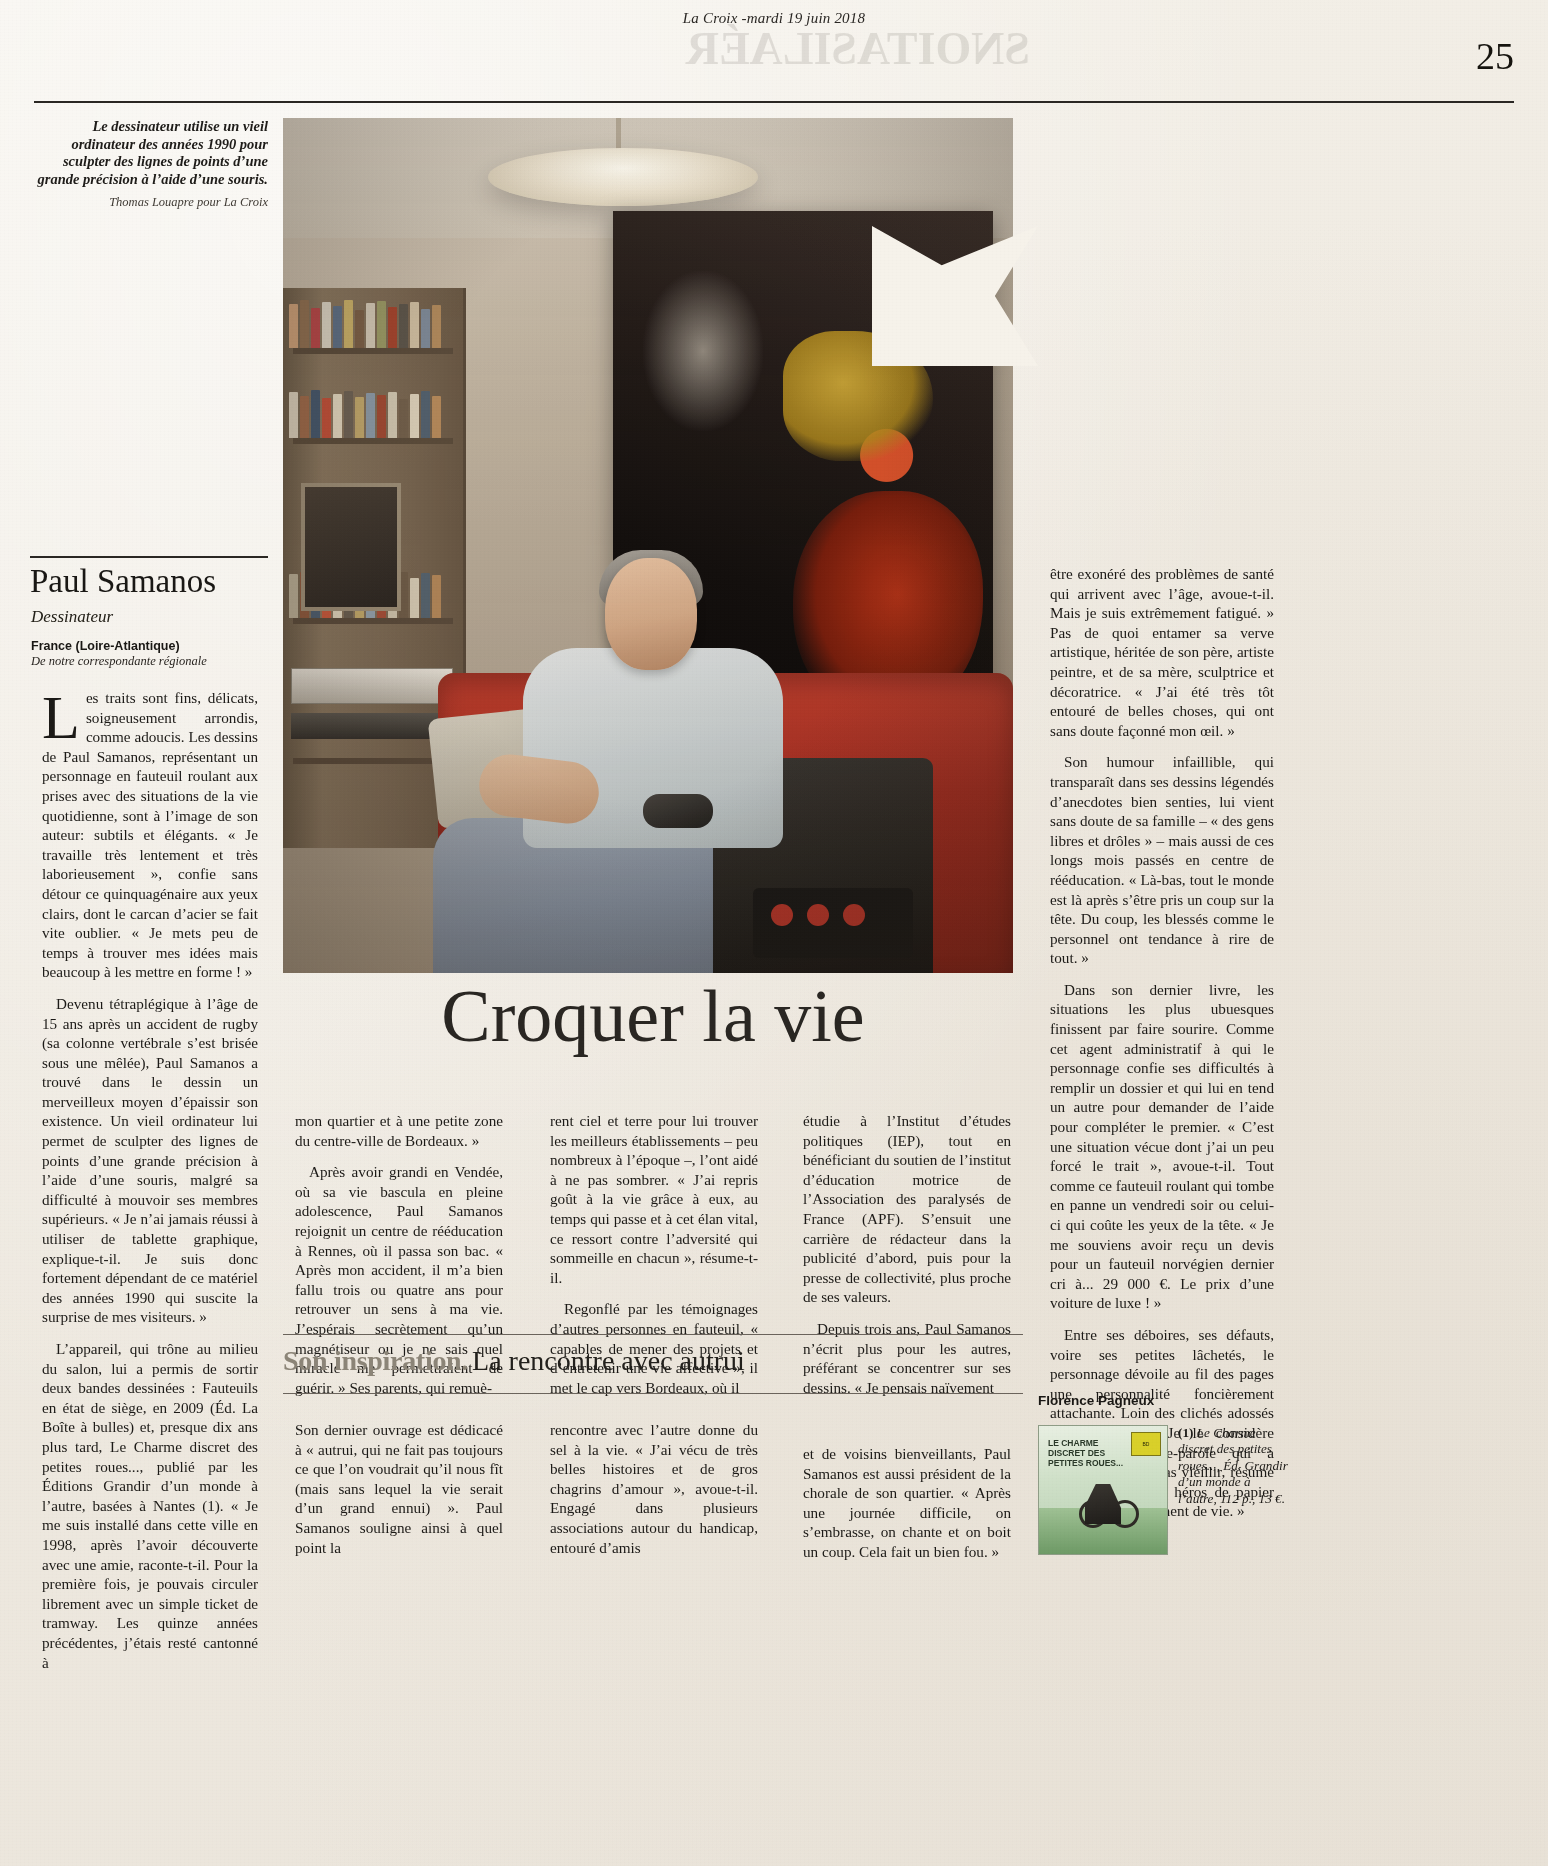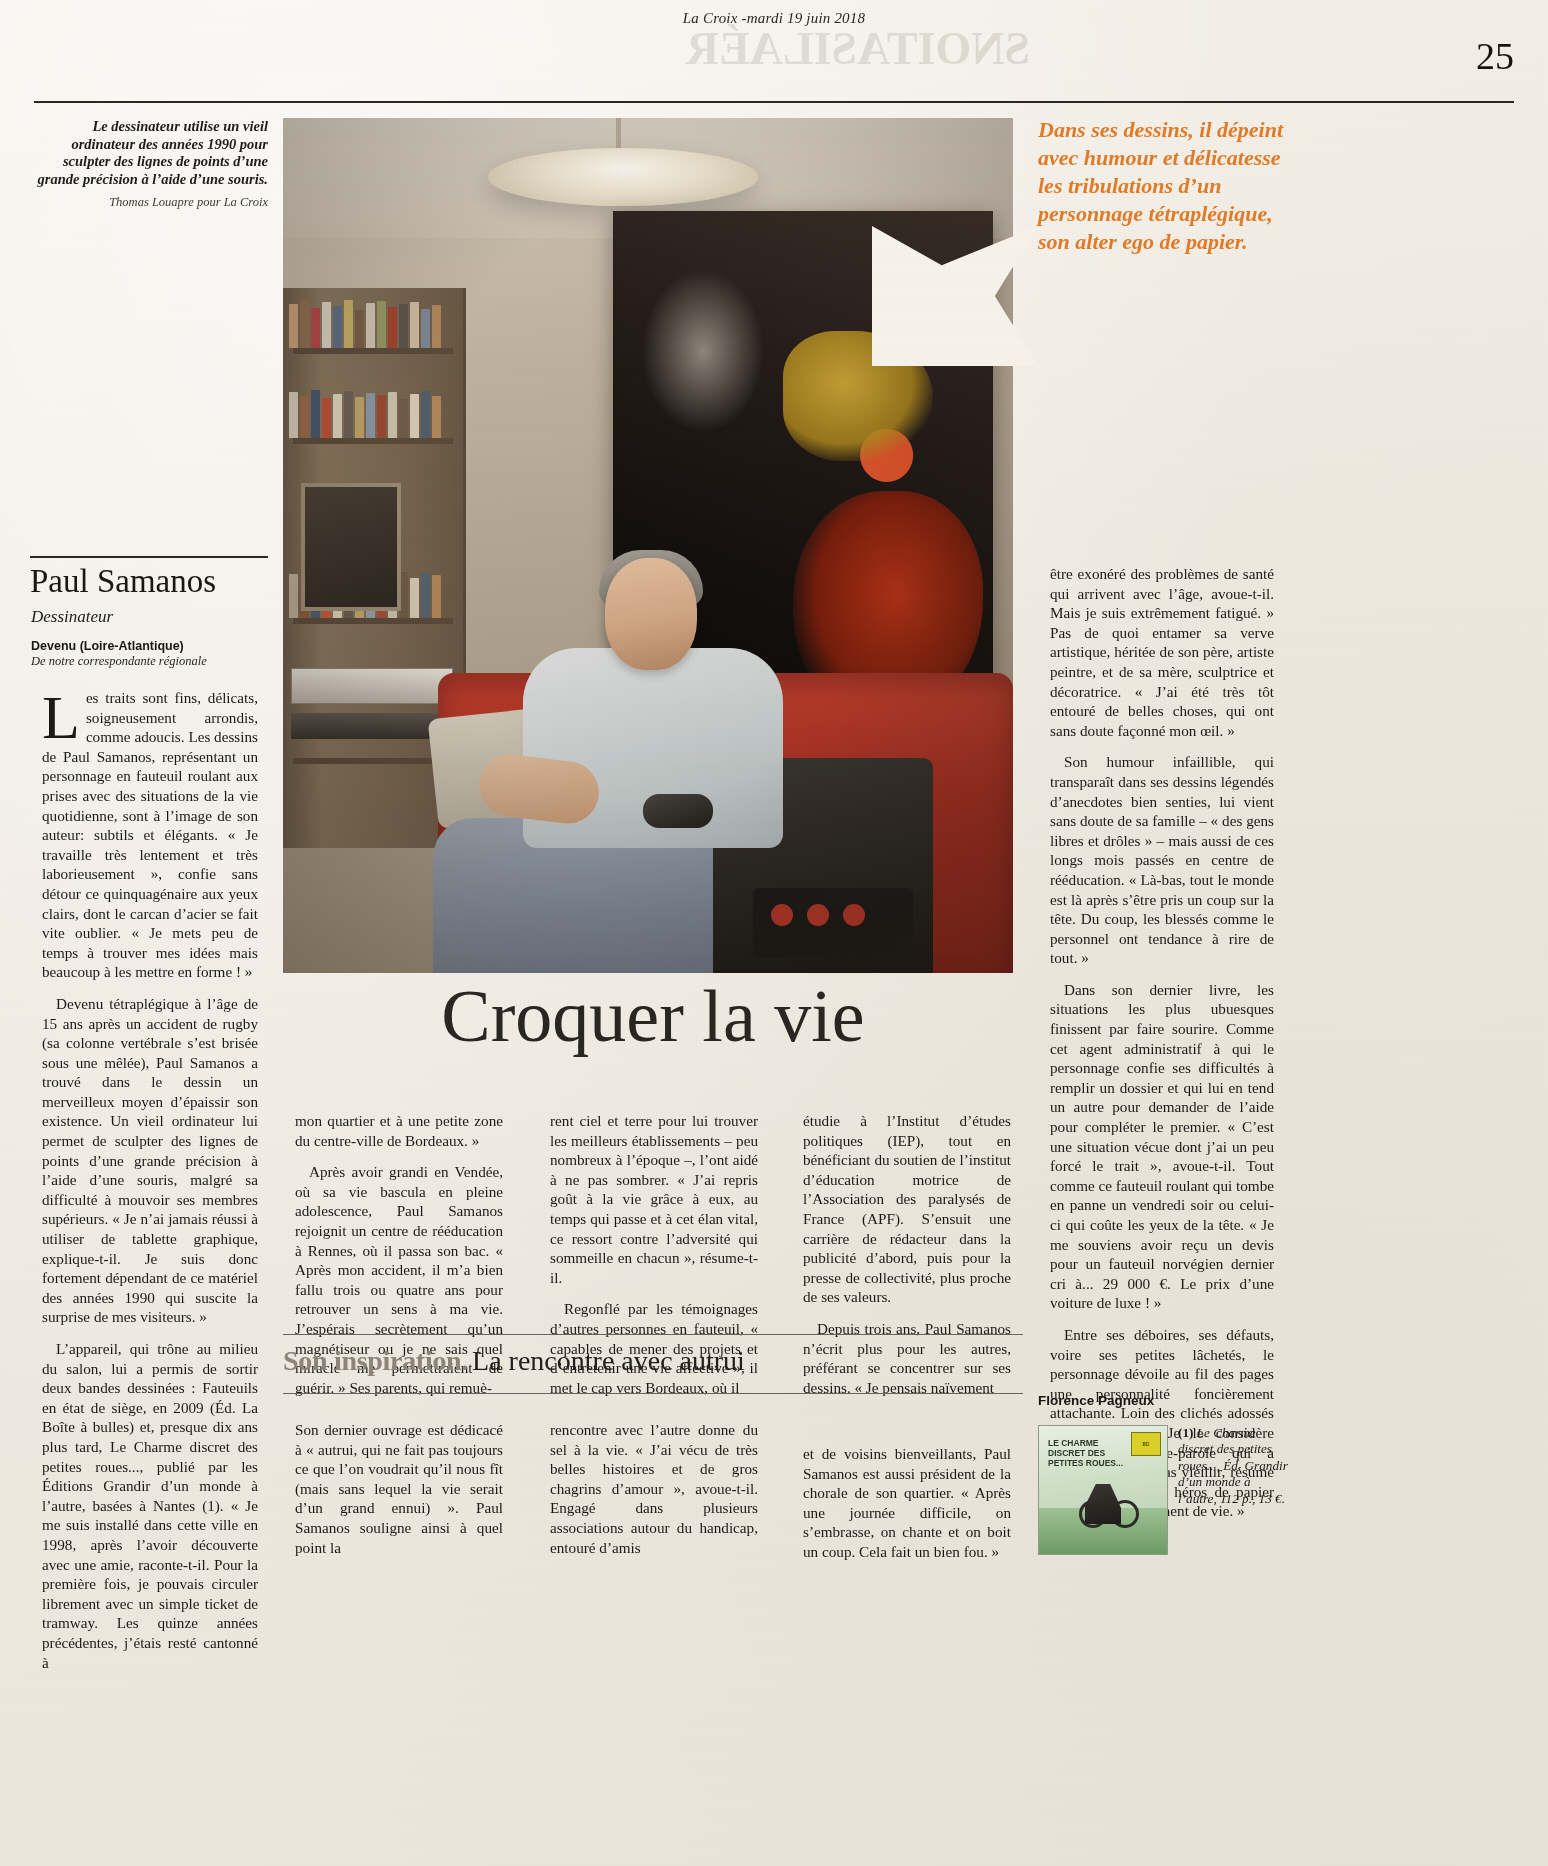--- a/index.html
+++ b/index.html
@@ -563,26 +563,25 @@
     <div class="ph-person-arm"></div>
     <div class="ph-joystick"></div>
     <div class="ph-person-hair"></div>
     <div class="ph-person-head"></div>
     <div class="ph-warm"></div>
     <div class="ph-vignette"></div>
   </div>
 
   <div class="flag"></div>
 
-  <div class="pullquote">Dans ses dessins, il dépeint avec humour et délicatesse les tribulations d’un personnage tétraplégique, son alter ego de papier.</div>
 
   <div class="name-rule"></div>
   <div class="subject-name">Paul Samanos</div>
   <div class="subject-role">Dessinateur</div>
-  <div class="place">Devenu (Loire-Atlantique)</div>
+  <div class="place">France (Loire-Atlantique)</div>
   <div class="corr">De notre correspondante régionale</div>
 
   <div class="col dropcap-col">
     <p class="noind">Les traits sont fins, délicats, soigneusement arrondis, comme adoucis. Les dessins de Paul Samanos, représentant un personnage en fauteuil roulant aux prises avec des situations de la vie quotidienne, sont à l’image de son auteur: subtils et élégants. « Je travaille très lentement et très laborieusement », confie sans détour ce quinquagénaire aux yeux clairs, dont le carcan d’acier se fait vite oublier. « Je mets peu de temps à trouver mes idées mais beaucoup à les mettre en forme ! »</p>
     <p>Devenu tétraplégique à l’âge de 15 ans après un accident de rugby (sa colonne vertébrale s’est brisée sous une mêlée), Paul Samanos a trouvé dans le dessin un merveilleux moyen d’épaissir son existence. Un vieil ordinateur lui permet de sculpter des lignes de points d’une grande précision à l’aide d’une souris, malgré sa difficulté à mouvoir ses membres supérieurs. « Je n’ai jamais réussi à utiliser de tablette graphique, explique-t-il. Je suis donc fortement dépendant de ce matériel des années 1990 qui suscite la surprise de mes visiteurs. »</p>
     <p>L’appareil, qui trône au milieu du salon, lui a permis de sortir deux bandes dessinées : Fauteuils en état de siège, en 2009 (Éd. La Boîte à bulles) et, presque dix ans plus tard, Le Charme discret des petites roues..., publié par les Éditions Grandir d’un monde à l’autre, basées à Nantes (1). « Je me suis installé dans cette ville en 1998, après l’avoir découverte avec une amie, raconte-t-il. Pour la première fois, je pouvais circuler librement avec un simple ticket de tramway. Les quinze années précédentes, j’étais resté cantonné à</p>
   </div>
 
   <div class="big-head">Croquer la vie</div>
 

